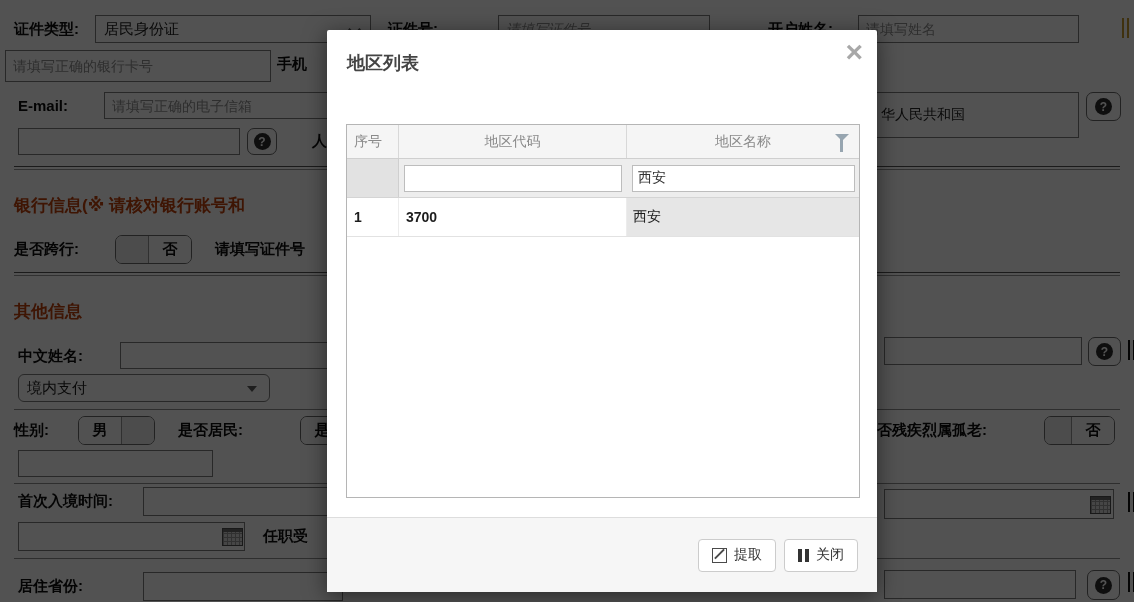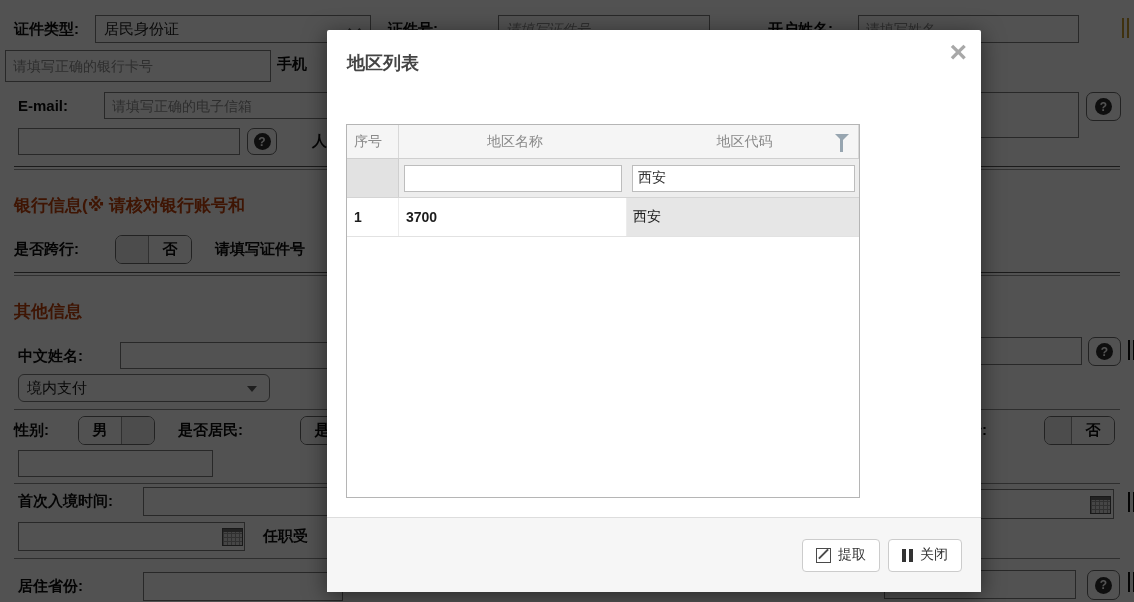--- a/index.html
+++ b/index.html
@@ -38,21 +38,21 @@
        repeating-linear-gradient(90deg,#9a9a9a 0 1px,transparent 1px 4px),
        repeating-linear-gradient(#9a9a9a 0 1px,transparent 1px 4px),#d9d9d9;}
   .frag{position:absolute;width:9px;height:20px;overflow:hidden;
         background:repeating-linear-gradient(90deg,#111 0 2px,transparent 2px 5px);}
   .frag.brown{background:repeating-linear-gradient(90deg,#c49a2e 0 2px,transparent 2px 5px);}
 
   
   #backdrop{position:absolute;inset:0;background:rgba(0,0,0,0.68);z-index:5;}
 
   
-  .modal{position:absolute;left:327px;top:30px;width:654px;height:562px;background:#fff;z-index:10;
+  .modal{position:absolute;left:327px;top:30px;width:550px;height:562px;background:#fff;z-index:10;
          box-shadow:0 4px 22px rgba(0,0,0,.5);border-radius:2px;}
   .m-title{position:absolute;left:20px;top:21px;font-size:18px;font-weight:bold;color:#454545;}
   .m-close{position:absolute;right:14px;top:4px;font-size:30px;color:#a8a8a8;font-weight:bold;
            cursor:pointer;line-height:1.2;}
   .m-table{position:absolute;left:19px;top:94px;width:514px;height:374px;border:1px solid #b5b5b5;
            background:#fff;box-sizing:border-box;font-size:14px;overflow:hidden;}
   .t-head{display:flex;height:33px;background:#f5f5f5;border-bottom:1px solid #cfcfcf;
           color:#8a8a8a;position:relative;}
   .t-head .c{display:flex;align-items:center;box-sizing:border-box;}
   .c1{width:52px;padding-left:7px;border-right:1px solid #d8d8d8;}
@@ -192,22 +192,22 @@
 
   <div id="backdrop"></div>
 
   <div class="modal">
     <div class="m-title">地区列表</div>
     <div class="m-close">×</div>
 
     <div class="m-table">
       <div class="t-head">
         <div class="c c1">序号</div>
+        <div class="c c2">地区代码</div>
         <div class="c c3">地区名称</div>
-        <div class="c c2">地区代码</div>
         <span class="funnel"></span>
       </div>
       <div class="t-filter">
         <div class="f1"></div>
         <div class="f2">
           <input value="" style="">
         </div>
         <div class="f3">
           <input value="西安" style="">
         </div>

